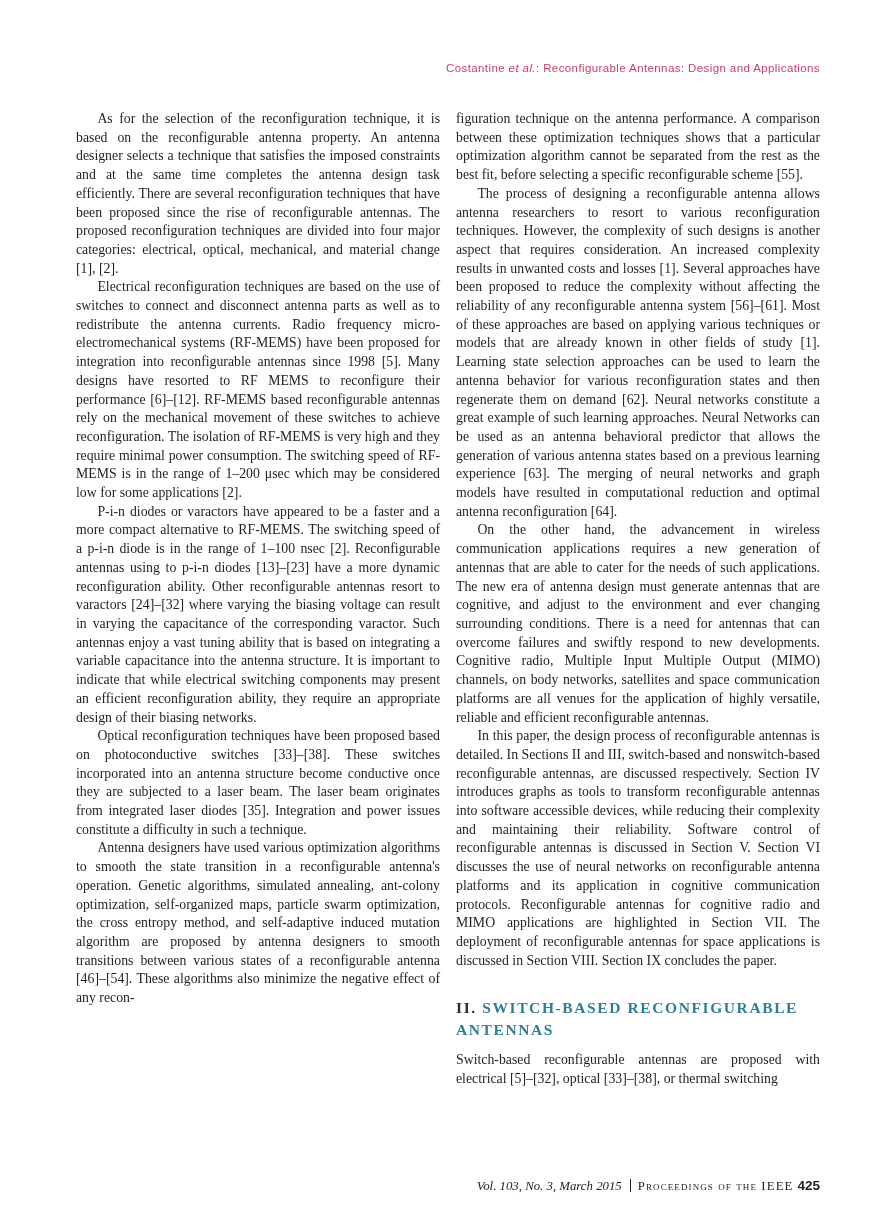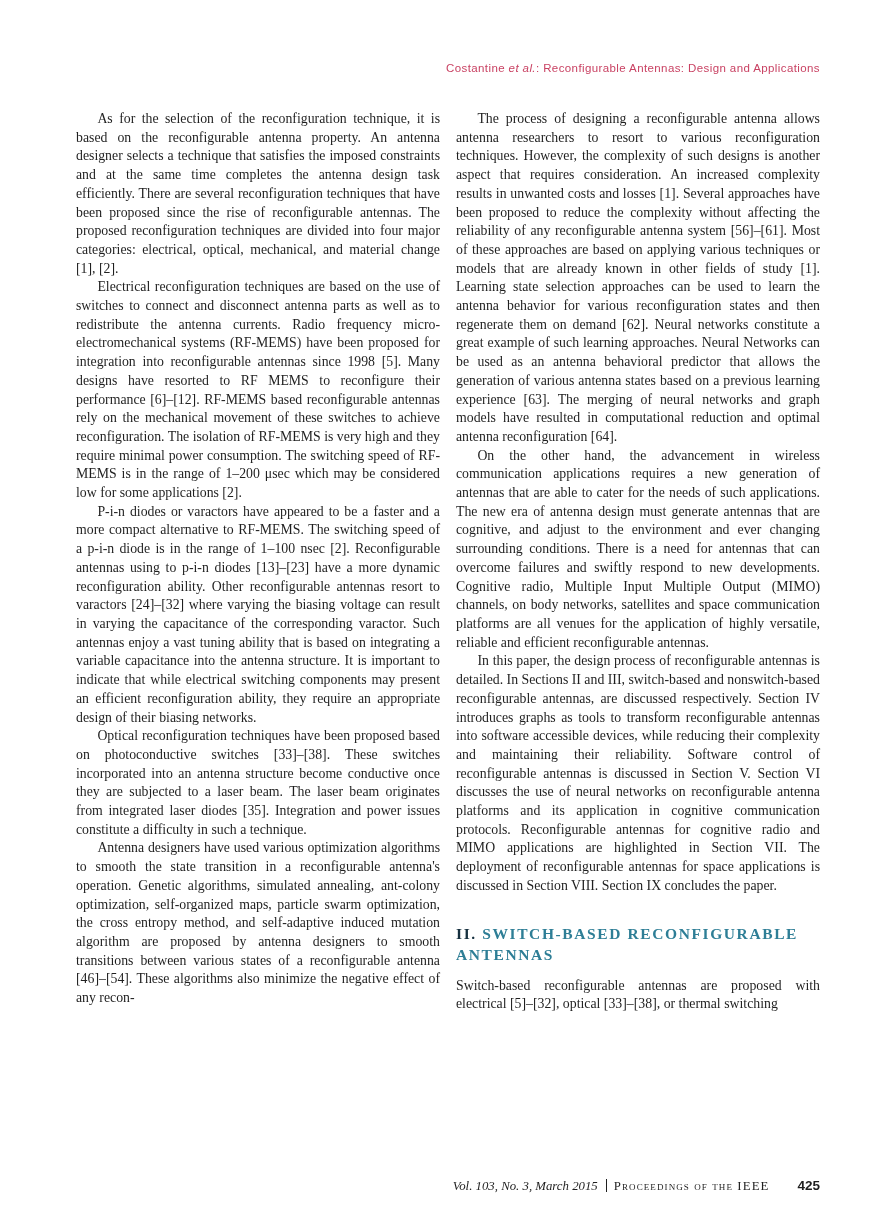--- a/index.html
+++ b/index.html
@@ -72,39 +72,40 @@
     height: 13px;
     background: #1f1f1f;
     margin: 0 7px 0 8px;
     vertical-align: -2px;
   }
   .page-footer .journal { font-variant: small-caps; letter-spacing: 1.1px; margin-top: 32px; }
   .page-footer .pagenum {
     font-family: "Liberation Sans", sans-serif;
     font-weight: bold;
     font-size: 13.5px;
-    margin-left: 28px;
+    margin-left: 4px;
   }
 </style>
 </head>
 <body>
 
 <div class="running-head">
   <span>Costantine </span><span class="etal">et al.</span><span>: Reconfigurable Antennas: Design and Applications</span>
 </div>
 
 <div class="content">
   <div class="col">
     <p>As for the selection of the reconfiguration technique, it is based on the reconfigurable antenna property. An antenna designer selects a technique that satisfies the imposed constraints and at the same time completes the antenna design task efficiently. There are several reconfiguration techniques that have been proposed since the rise of reconfigurable antennas. The proposed reconfiguration techniques are divided into four major categories: electrical, optical, mechanical, and material change [1], [2].</p>
     <p>Electrical reconfiguration techniques are based on the use of switches to connect and disconnect antenna parts as well as to redistribute the antenna currents. Radio frequency micro-electromechanical systems (RF-MEMS) have been proposed for integration into reconfigurable antennas since 1998 [5]. Many designs have resorted to RF MEMS to reconfigure their performance [6]–[12]. RF-MEMS based reconfigurable antennas rely on the mechanical movement of these switches to achieve reconfiguration. The isolation of RF-MEMS is very high and they require minimal power consumption. The switching speed of RF-MEMS is in the range of 1–200 μsec which may be considered low for some applications [2].</p>
     <p>P-i-n diodes or varactors have appeared to be a faster and a more compact alternative to RF-MEMS. The switching speed of a p-i-n diode is in the range of 1–100 nsec [2]. Reconfigurable antennas using to p-i-n diodes [13]–[23] have a more dynamic reconfiguration ability. Other reconfigurable antennas resort to varactors [24]–[32] where varying the biasing voltage can result in varying the capacitance of the corresponding varactor. Such antennas enjoy a vast tuning ability that is based on integrating a variable capacitance into the antenna structure. It is important to indicate that while electrical switching components may present an efficient reconfiguration ability, they require an appropriate design of their biasing networks.</p>
     <p>Optical reconfiguration techniques have been proposed based on photoconductive switches [33]–[38]. These switches incorporated into an antenna structure become conductive once they are subjected to a laser beam. The laser beam originates from integrated laser diodes [35]. Integration and power issues constitute a difficulty in such a technique.</p>
     <p>Antenna designers have used various optimization algorithms to smooth the state transition in a reconfigurable antenna's operation. Genetic algorithms, simulated annealing, ant-colony optimization, self-organized maps, particle swarm optimization, the cross entropy method, and self-adaptive induced mutation algorithm are proposed by antenna designers to smooth transitions between various states of a reconfigurable antenna [46]–[54]. These algorithms also minimize the negative effect of any recon-</p>
   </div>
   <div class="col">
+    <p class="no-indent">figuration technique on the antenna performance. A comparison between these optimization techniques shows that a particular optimization algorithm cannot be separated from the rest as the best fit, before selecting a specific reconfigurable scheme [55].</p>
     <p>The process of designing a reconfigurable antenna allows antenna researchers to resort to various reconfiguration techniques. However, the complexity of such designs is another aspect that requires consideration. An increased complexity results in unwanted costs and losses [1]. Several approaches have been proposed to reduce the complexity without affecting the reliability of any reconfigurable antenna system [56]–[61]. Most of these approaches are based on applying various techniques or models that are already known in other fields of study [1]. Learning state selection approaches can be used to learn the antenna behavior for various reconfiguration states and then regenerate them on demand [62]. Neural networks constitute a great example of such learning approaches. Neural Networks can be used as an antenna behavioral predictor that allows the generation of various antenna states based on a previous learning experience [63]. The merging of neural networks and graph models have resulted in computational reduction and optimal antenna reconfiguration [64].</p>
     <p>On the other hand, the advancement in wireless communication applications requires a new generation of antennas that are able to cater for the needs of such applications. The new era of antenna design must generate antennas that are cognitive, and adjust to the environment and ever changing surrounding conditions. There is a need for antennas that can overcome failures and swiftly respond to new developments. Cognitive radio, Multiple Input Multiple Output (MIMO) channels, on body networks, satellites and space communication platforms are all venues for the application of highly versatile, reliable and efficient reconfigurable antennas.</p>
     <p>In this paper, the design process of reconfigurable antennas is detailed. In Sections II and III, switch-based and nonswitch-based reconfigurable antennas, are discussed respectively. Section IV introduces graphs as tools to transform reconfigurable antennas into software accessible devices, while reducing their complexity and maintaining their reliability. Software control of reconfigurable antennas is discussed in Section V. Section VI discusses the use of neural networks on reconfigurable antenna platforms and its application in cognitive communication protocols. Reconfigurable antennas for cognitive radio and MIMO applications are highlighted in Section VII. The deployment of reconfigurable antennas for space applications is discussed in Section VIII. Section IX concludes the paper.</p>
     <h2 class="section-heading"><span class="sec-num">II. </span><span class="sec-title">SWITCH-BASED RECONFIGURABLE ANTENNAS</span></h2>
     <p class="no-indent">Switch-based reconfigurable antennas are proposed with electrical [5]–[32], optical [33]–[38], or thermal switching</p>
   </div>
 </div>
 
 <div class="page-footer">
   <span class="vol">Vol. 103, No. 3, March 2015</span><span class="rule"></span><span class="journal">Proceedings of the IEEE</span><span class="pagenum">425</span>

